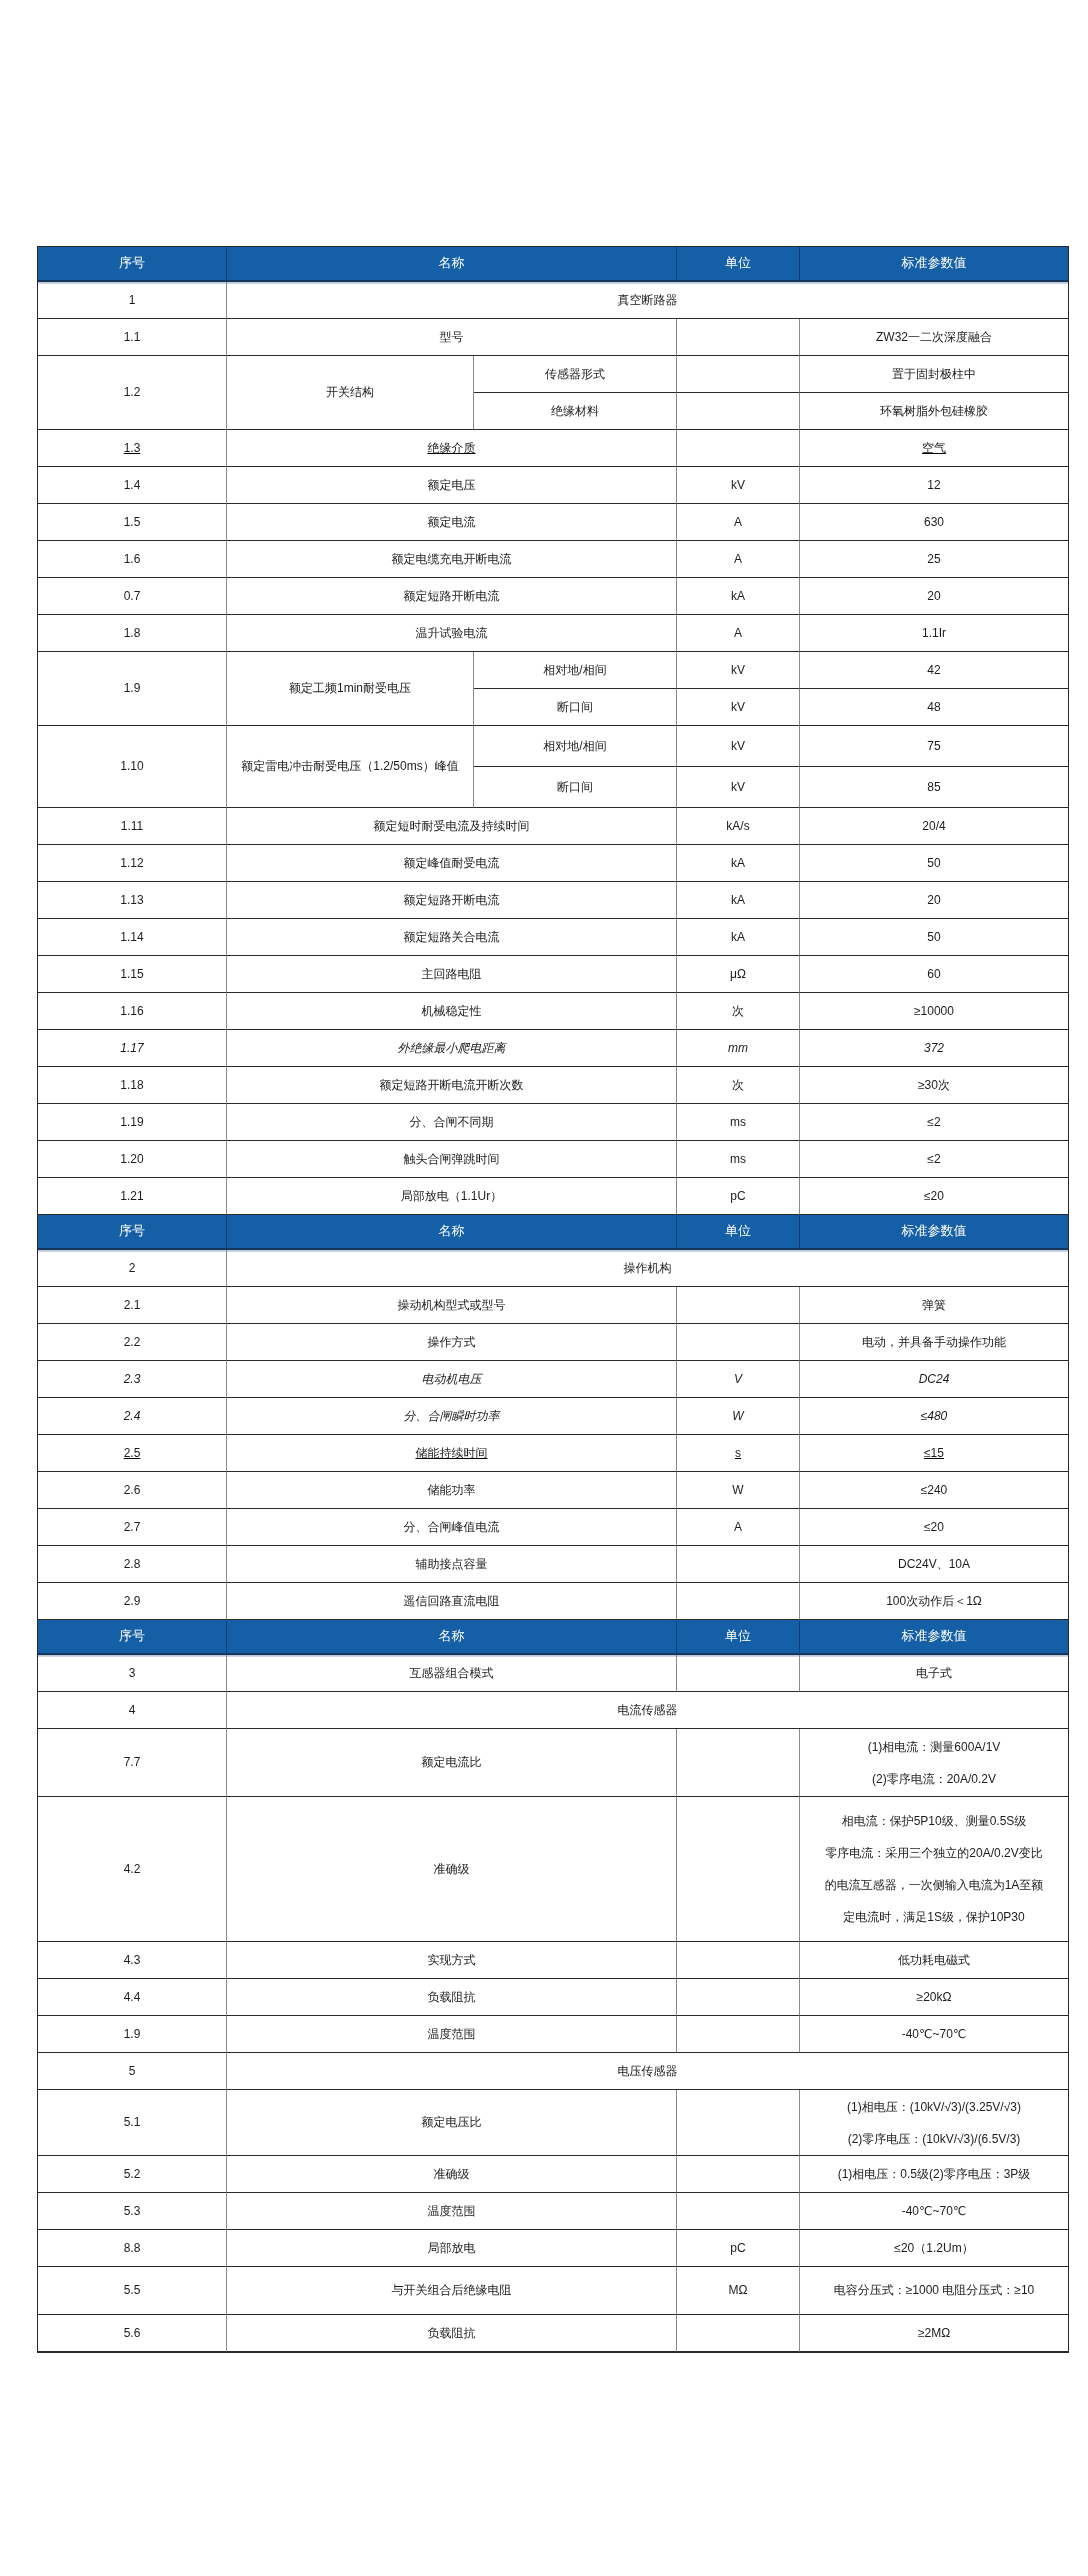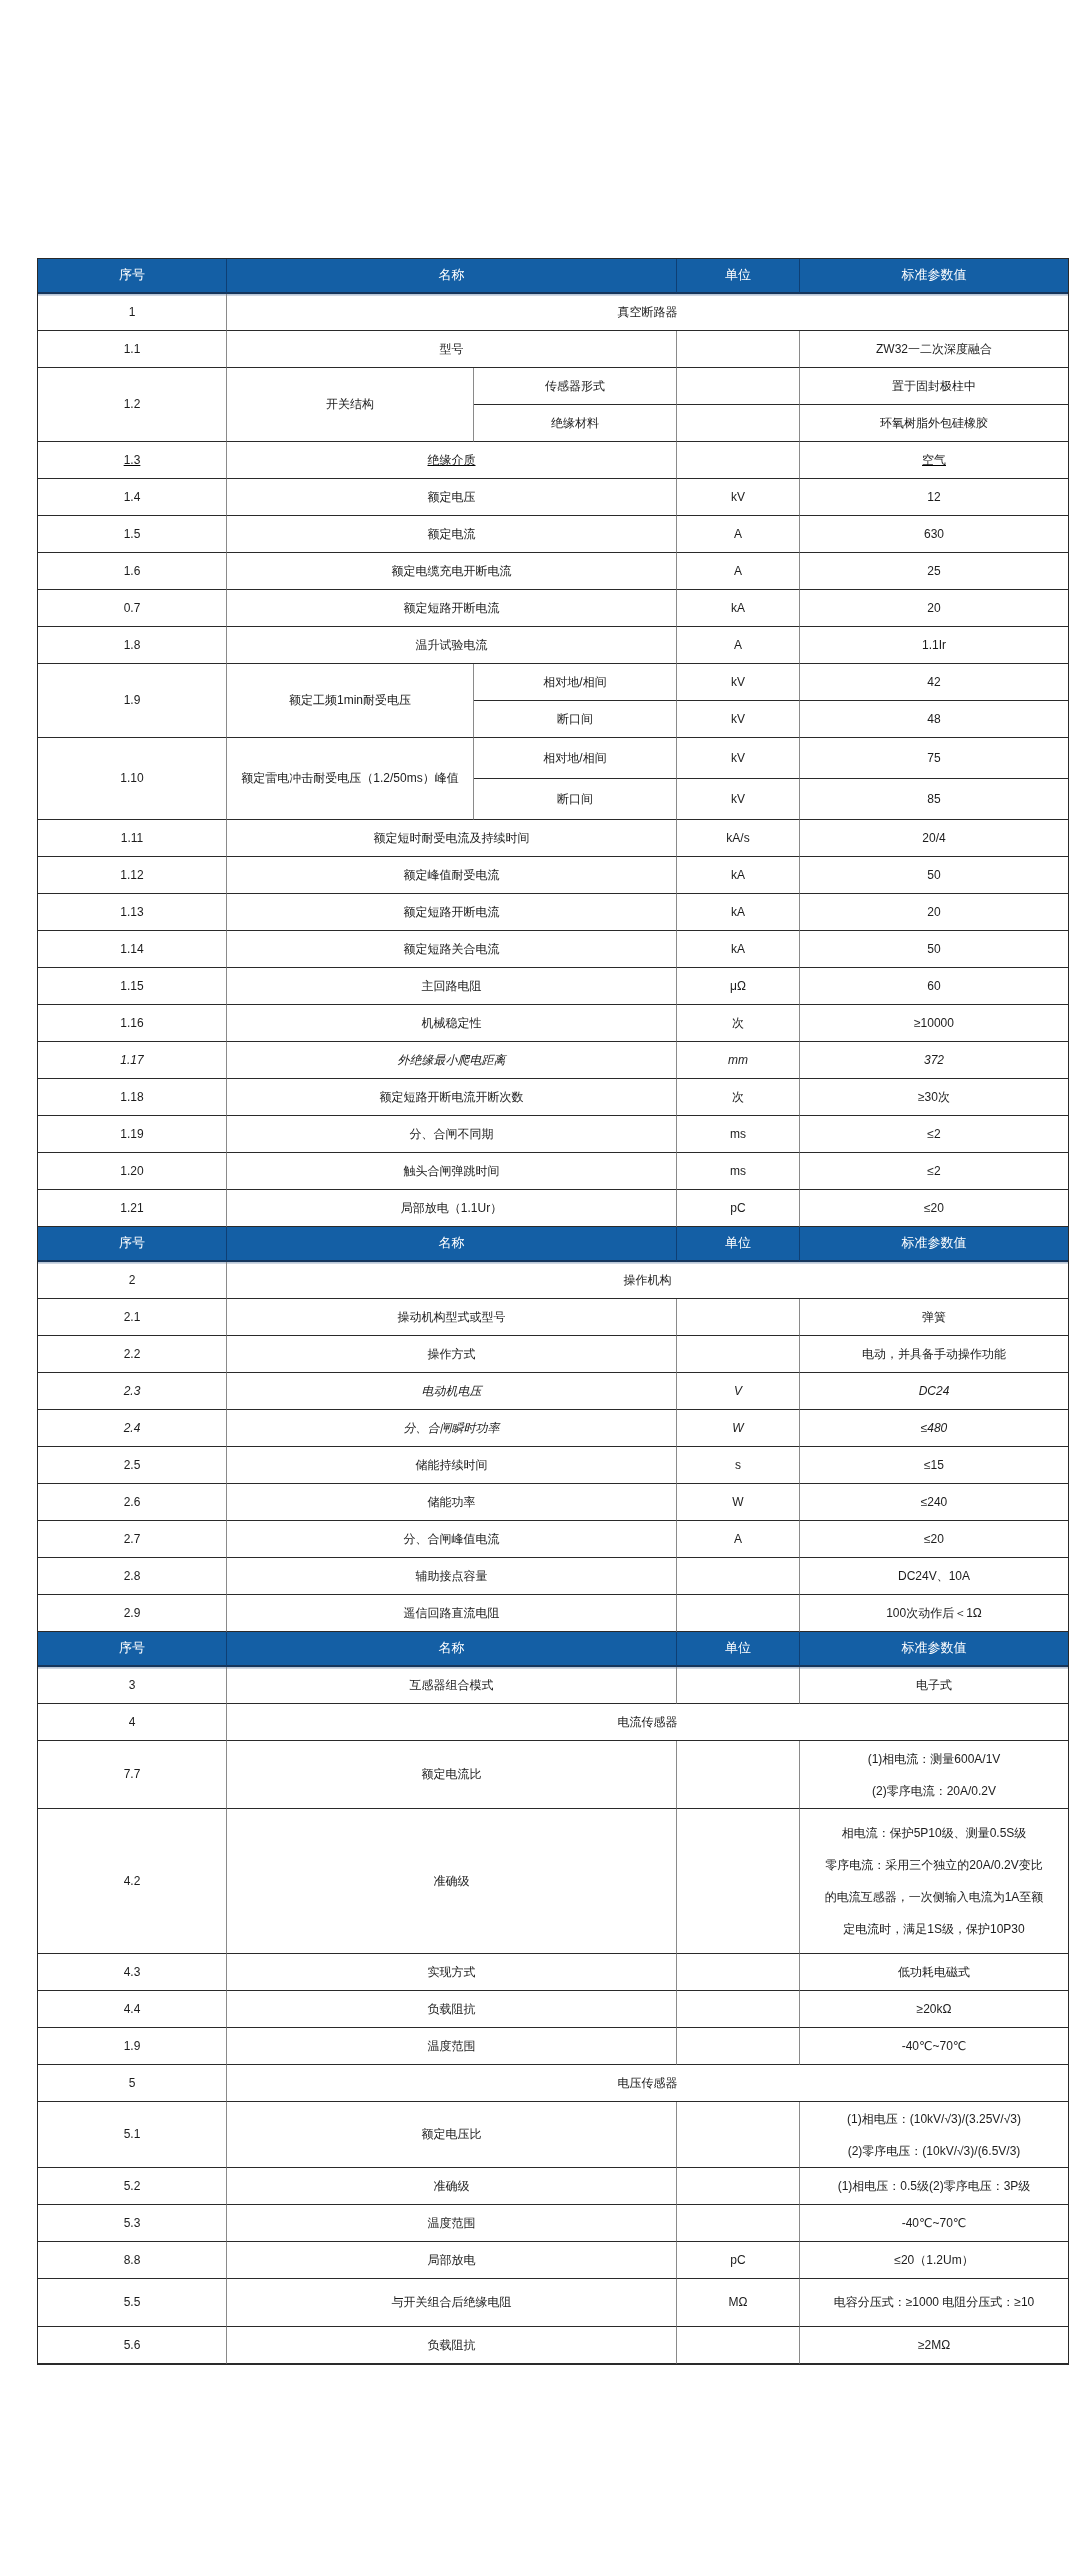--- a/index.html
+++ b/index.html
@@ -3,21 +3,21 @@
 <meta charset="utf-8">
 <style>
   html,body{margin:0;padding:0;}
   body{
     width:1088px;height:2576px;
     background:#ffffff;
     font-family:"Liberation Sans","DejaVu Sans",sans-serif;
     position:relative;
   }
   .table-wrap{
-    position:absolute;left:37px;top:258px;width:916px;
+    position:absolute;left:37px;top:246px;width:916px;
   }
   table.spec{
     table-layout:fixed;border-collapse:separate;border-spacing:0;
     width:1030px;
     border:1.1px solid #2a2a2a;
     background:#ffffff;
   }
   col.c-no{width:189px;}
   col.c-name-a{width:247px;}
   col.c-name-b{width:203px;}
@@ -238,21 +238,21 @@
           <td colspan="2">电动机电压</td>
           <td>V</td>
           <td class="val-cell">DC24</td>
         </tr>
         <tr style="height: 37px; font-style: italic;">
           <td>2.4</td>
           <td colspan="2">分、合闸瞬时功率</td>
           <td>W</td>
           <td class="val-cell">≤480</td>
         </tr>
-        <tr style="height: 37px;">
+        <tr style="height: 37px; text-decoration: underline;">
           <td>2.5</td>
           <td colspan="2">储能持续时间</td>
           <td>s</td>
           <td class="val-cell">≤15</td>
         </tr>
         <tr style="height: 37px;">
           <td>2.6</td>
           <td colspan="2">储能功率</td>
           <td>W</td>
           <td class="val-cell">≤240</td>

